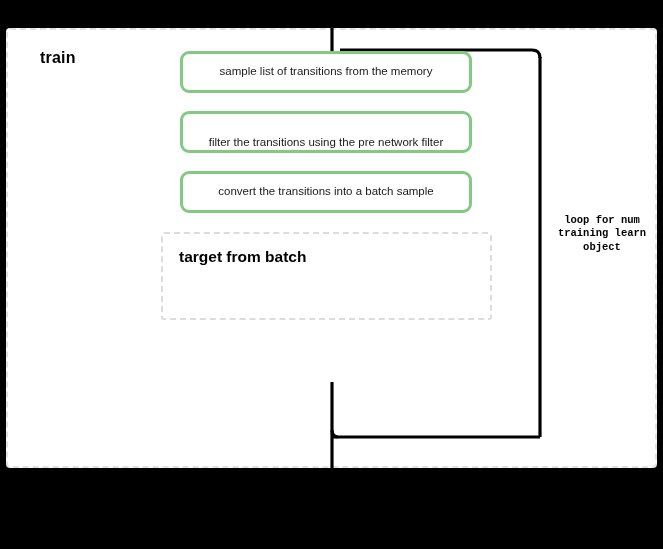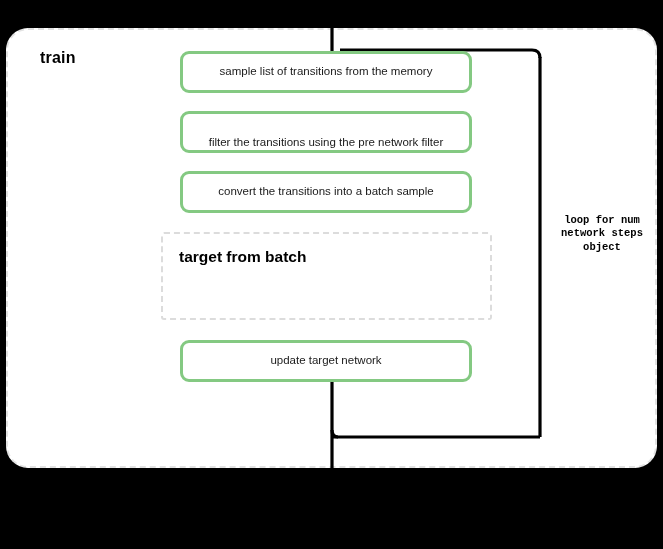--- a/index.html
+++ b/index.html
@@ -19,21 +19,21 @@
   
   .outer-block {
     position: absolute;
     left: 6px;
     top: 28px;
     width: 651px;
     height: 440px;
     box-sizing: border-box;
     background: #ffffff;
     border: 2px dashed #e2e2e2;
-    border-radius: 22px;
+    border-radius: 4px;
   }
 
   .block-title {
     position: absolute;
     left: 32px;
     top: 19px;
     font-size: 16px;
     font-weight: bold;
     color: #000000;
     letter-spacing: 0.2px;
@@ -143,23 +143,20 @@
   </div>
 
   <div class="proc-box box-convert">
     <span class="proc-label">convert the transitions into a batch sample</span>
   </div>
 
   <div class="sub-block">
     <div class="sub-block-title">target from batch</div>
   </div>
 
-  <div class="proc-box box-update">
-    <span class="proc-label">update target network</span>
-  </div>
 
   <div class="loop-caption">
     <div>loop for num</div>
-    <div>network steps</div>
+    <div>training learn</div>
     <div>object</div>
   </div>
 
 </div>
 
 </body></html>

